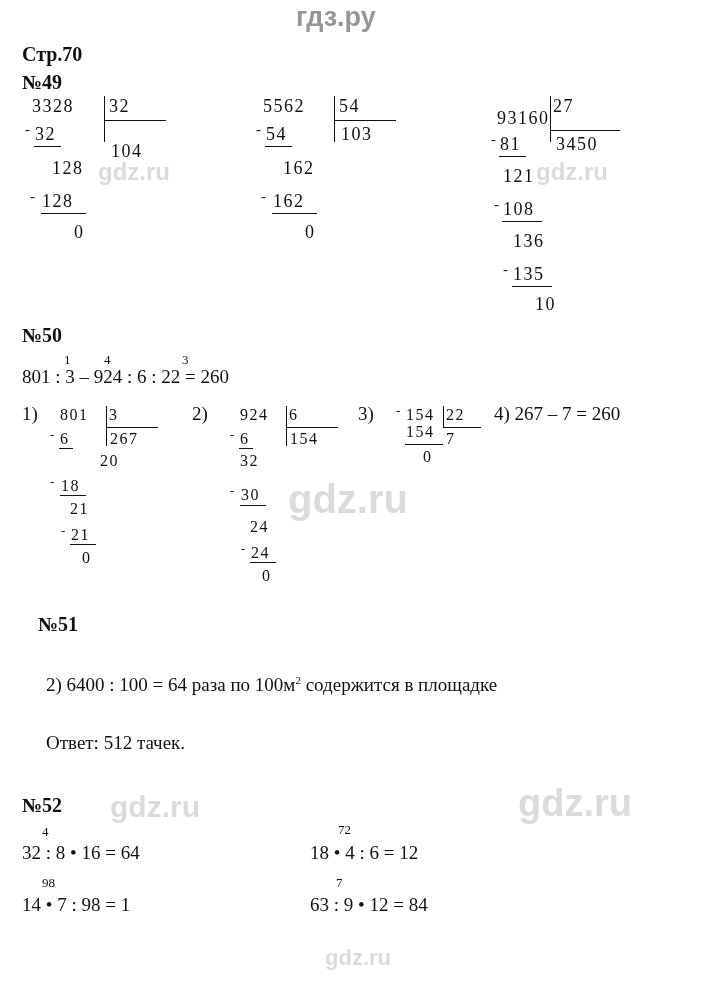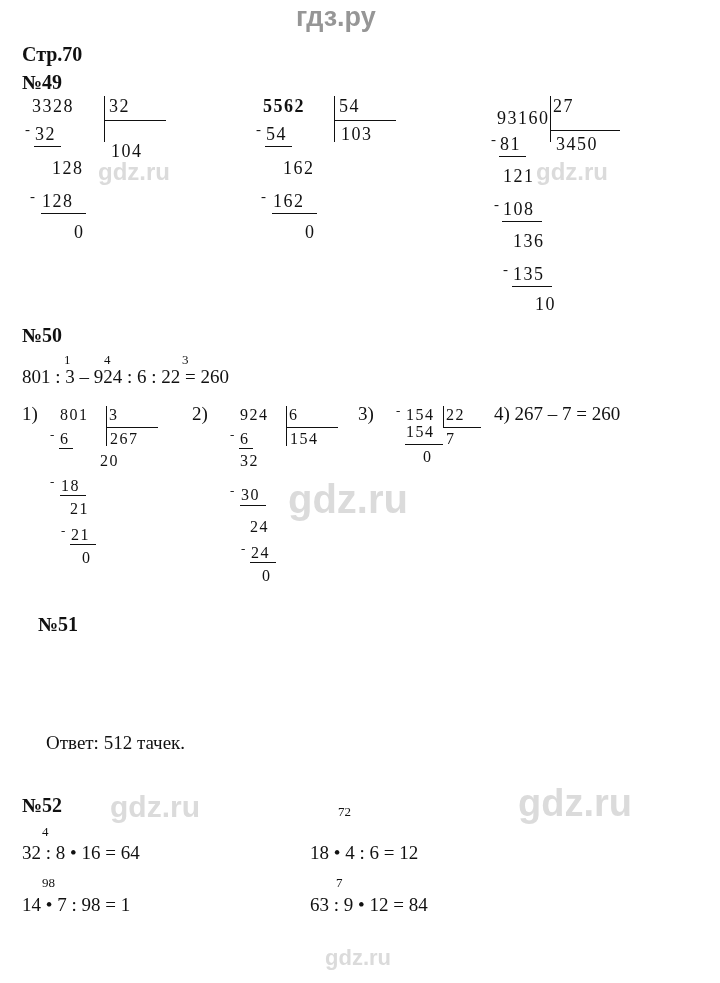--- a/index.html
+++ b/index.html
@@ -70,21 +70,21 @@
   <div class="minus" style="left:25px; top:121px;">-</div>
   <div class="num" style="left:35px; top:124px;">32</div>
   <div class="hr" style="left:34px; top:146px; width:27px;"></div>
 
   <div class="num" style="left:52px; top:158px;">128</div>
   <div class="minus" style="left:30px; top:188px;">-</div>
   <div class="num" style="left:42px; top:191px;">128</div>
   <div class="hr" style="left:41px; top:213px; width:45px;"></div>
   <div class="num" style="left:74px; top:222px;">0</div>
 
-  <div class="num" style="left:263px; top:96px;font-weight:bold;">5562</div>
+  <div class="num" style="left:263px; top:96px;">5562</div>
   <div class="vr" style="left:334px; top:96px; height:46px;"></div>
   <div class="num" style="left:339px; top:96px;">54</div>
   <div class="hr" style="left:334px; top:120px; width:62px;"></div>
   <div class="num" style="left:341px; top:124px;">103</div>
 
   <div class="minus" style="left:256px; top:121px;">-</div>
   <div class="num" style="left:266px; top:124px;">54</div>
   <div class="hr" style="left:265px; top:146px; width:27px;"></div>
 
   <div class="num" style="left:283px; top:158px;">162</div>
@@ -174,28 +174,31 @@
   <div class="hr" style="left:443px; top:427px; width:38px;"></div>
   <div class="num" style="left:406px; top:423px; font-size:16px;">154</div>
   <div class="num" style="left:446px; top:430px; font-size:16px;">7</div>
   <div class="hr" style="left:405px; top:444px; width:38px;"></div>
   <div class="num" style="left:423px; top:448px; font-size:16px;">0</div>
 
   <div class="txt" style="left:494px; top:403px;">4) 267 – 7 = 260</div>
 
   <div class="ttl" style="left:22px; top:613px;margin-left:16px;">№51</div>
 
+  <div class="txt" style="left:46px; top:674px;">
+    <span>2) 6400 : 100 = 64 раза по 100м</span><sup>2</sup><span> содержится в площадке</span>
+  </div>
   <div class="txt" style="left:46px; top:732px;">Ответ: 512 тачек.</div>
 
   <div class="ttl" style="left:22px; top:794px;">№52</div>
 
   <div class="sml" style="left:42px; top:824px;">4</div>
   <div class="txt" style="left:22px; top:842px;">32 : 8 • 16 = 64</div>
 
-  <div class="sml" style="left:338px; top:804px;">72</div>
+  <div class="sml" style="left:338px; top:822px;">72</div>
   <div class="txt" style="left:310px; top:842px;">18 • 4 : 6 = 12</div>
 
   <div class="sml" style="left:42px; top:875px;">98</div>
   <div class="txt" style="left:22px; top:894px;">14 • 7 : 98 = 1</div>
 
   <div class="sml" style="left:336px; top:875px;">7</div>
   <div class="txt" style="left:310px; top:894px;">63 : 9 • 12 = 84</div>
 
 </div>
 

